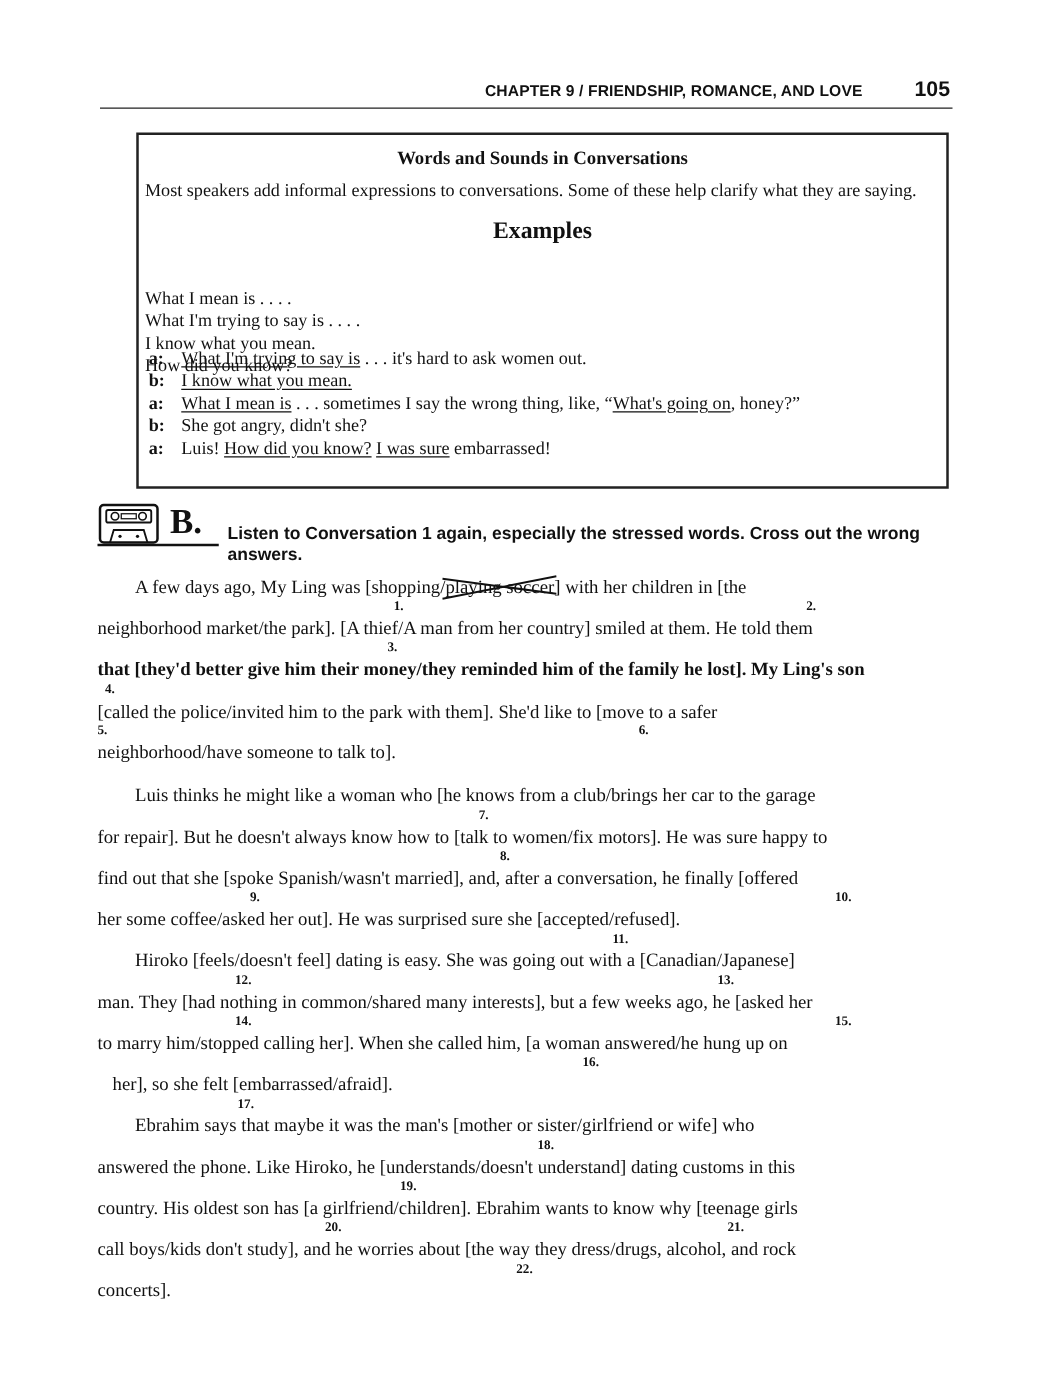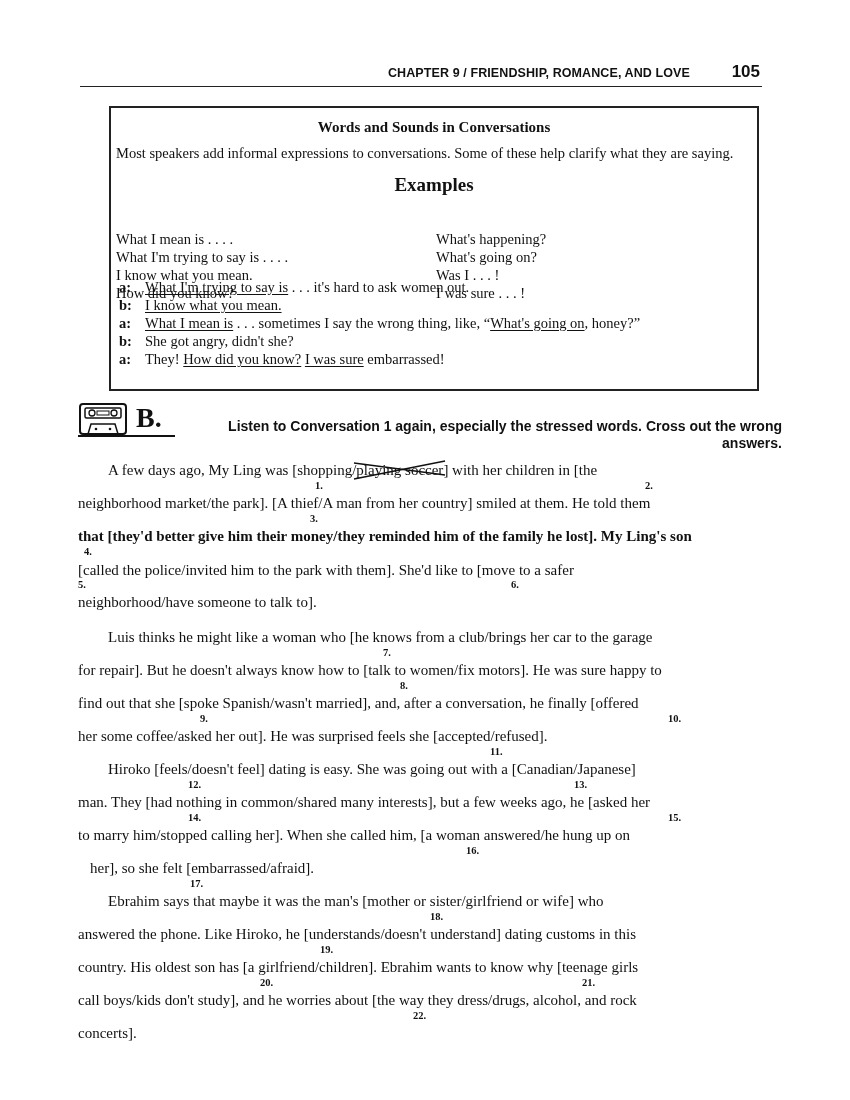--- a/index.html
+++ b/index.html
@@ -20,21 +20,21 @@
   .box .col.right { left: 325px; }
   .box .dialog { position: absolute; left: 8px; top: 170px; width: 630px; font-family: "Liberation Serif", serif; font-size: 14.5px; line-height: 18px; }
   .dialog .line { position: relative; padding-left: 26px; white-space: nowrap; }
   .dialog .spk { position: absolute; left: 0; font-weight: bold; }
   .u { text-decoration: underline; text-underline-offset: 2px; }
 
   .sec-b { position: absolute; left: 78px; top: 400px; width: 690px; height: 50px; }
   .cassette { position: absolute; left: 0; top: 2px; width: 50px; height: 36px; }
   .b-letter { position: absolute; left: 58px; top: 2px; font-family: "Liberation Serif", serif; font-weight: bold; font-size: 28px; }
   .b-rule { position: absolute; left: 0; top: 35px; width: 97px; border-top: 2px solid #111; }
-  .instr { position: absolute; left: 104px; top: 18px; width: 600px; font-family: "Liberation Sans", sans-serif; font-weight: bold; font-size: 14px; line-height: 17px; text-align: right; }
+  .instr { position: absolute; left: 104px; top: 18px; width: 600px; font-family: "Liberation Sans", sans-serif; font-weight: bold; font-size: 14px; line-height: 17px; }
 
   .exercise { position: absolute; left: 78px; top: 462px; width: 690px; font-family: "Liberation Serif", serif; font-size: 15px; }
   .row { position: absolute; left: 0; white-space: nowrap; height: 20px; }
   .num { position: absolute; font-family: "Liberation Serif", serif; font-weight: bold; font-size: 10.5px; }
   .strike { position: relative; display: inline-block; }
   .strike svg { position: absolute; left: -2px; top: -3px; width: calc(100% + 4px); height: 22px; overflow: visible; }
 </style>
 </head>
 <body>
 
@@ -49,32 +49,26 @@
   <div class="box">
     <div class="title">Words and Sounds in Conversations</div>
     <div class="intro">Most speakers add informal expressions to conversations. Some of these help clarify what they are saying.</div>
     <div class="ex-head">Examples</div>
     <div class="col left">
       <div>What I mean is . . . .</div>
       <div>What I'm trying to say is . . . .</div>
       <div>I know what you mean.</div>
       <div>How did you know?</div>
     </div>
-    <div class="col right">
-      <div>What's happening?</div>
-      <div>What's going on?</div>
-      <div>Was I . . . !</div>
-      <div>I was sure . . . !</div>
-    </div>
     <div class="dialog" id="dialog">
         <div class="line"><span class="spk">a:</span><span class="u">What I'm trying to say is</span><span> . . . it's hard to ask women out.</span></div>
         <div class="line"><span class="spk">b:</span><span class="u">I know what you mean.</span></div>
         <div class="line"><span class="spk">a:</span><span class="u">What I mean is</span><span> . . . sometimes I say the wrong thing, like, “</span><span class="u">What's going on</span><span>, honey?”</span></div>
         <div class="line"><span class="spk">b:</span><span>She got angry, didn't she?</span></div>
-        <div class="line"><span class="spk">a:</span><span>They! </span><span class="u">How did you know?</span><span> </span><span class="u">I was sure</span><span> embarrassed!</span></div>
+        <div class="line"><span class="spk">a:</span><span>Luis! </span><span class="u">How did you know?</span><span> </span><span class="u">I was sure</span><span> embarrassed!</span></div>
       </div>
   </div>
 
   <div class="sec-b">
     <svg class="cassette" viewBox="0 0 50 36">
       <rect x="2" y="2" width="46" height="30" rx="3" fill="#fff" stroke="#111" stroke-width="2"></rect>
       <rect x="7" y="6" width="36" height="10" rx="1.5" fill="#fff" stroke="#111" stroke-width="1.5"></rect>
       <circle cx="14" cy="11" r="3" fill="none" stroke="#111" stroke-width="1.3"></circle>
       <circle cx="36" cy="11" r="3" fill="none" stroke="#111" stroke-width="1.3"></circle>
       <rect x="19" y="9" width="12" height="4" fill="none" stroke="#111" stroke-width="1"></rect>
@@ -92,21 +86,21 @@
             <line x1="0" y1="20" x2="100" y2="2" stroke="#111" stroke-width="1.6"></line>
             <line x1="0" y1="4" x2="100" y2="16" stroke="#111" stroke-width="1.6"></line>
           </svg></span><span>] with her children in [the</span></div>
       <div class="row" style="top: 33px;">neighborhood market/the park]. [A thief/A man from her country] smiled at them. He told them</div>
       <div class="row" style="top: 66px; font-weight: bold;">that [they'd better give him their money/they reminded him of the family he lost]. My Ling's son</div>
       <div class="row" style="top: 100px;">[called the police/invited him to the park with them]. She'd like to [move to a safer</div>
       <div class="row" style="top: 132px;">neighborhood/have someone to talk to].</div>
       <div class="row" style="top: 167px; left: 30px;">Luis thinks he might like a woman who [he knows from a club/brings her car to the garage</div>
       <div class="row" style="top: 200px;">for repair]. But he doesn't always know how to [talk to women/fix motors]. He was sure happy to</div>
       <div class="row" style="top: 233px;">find out that she [spoke Spanish/wasn't married], and, after a conversation, he finally [offered</div>
-      <div class="row" style="top: 266px;">her some coffee/asked her out]. He was surprised feels she [accepted/refused].</div>
+      <div class="row" style="top: 266px;">her some coffee/asked her out]. He was surprised sure she [accepted/refused].</div>
       <div class="row" style="top: 299px; left: 30px;">Hiroko [feels/doesn't feel] dating is easy. She was going out with a [Canadian/Japanese]</div>
       <div class="row" style="top: 332px;">man. They [had nothing in common/shared many interests], but a few weeks ago, he [asked her</div>
       <div class="row" style="top: 365px;">to marry him/stopped calling her]. When she called him, [a woman answered/he hung up on</div>
       <div class="row" style="top: 398px; margin-left: 12px;">her], so she felt [embarrassed/afraid].</div>
       <div class="row" style="top: 431px; left: 30px;">Ebrahim says that maybe it was the man's [mother or sister/girlfriend or wife] who</div>
       <div class="row" style="top: 464px;">answered the phone. Like Hiroko, he [understands/doesn't understand] dating customs in this</div>
       <div class="row" style="top: 497px;">country. His oldest son has [a girlfriend/children]. Ebrahim wants to know why [teenage girls</div>
       <div class="row" style="top: 530px;">call boys/kids don't study], and he worries about [the way they dress/drugs, alcohol, and rock</div>
       <div class="row" style="top: 563px;">concerts].</div>
       <span class="num" style="left: 237px; top: 18px;">1.</span>

